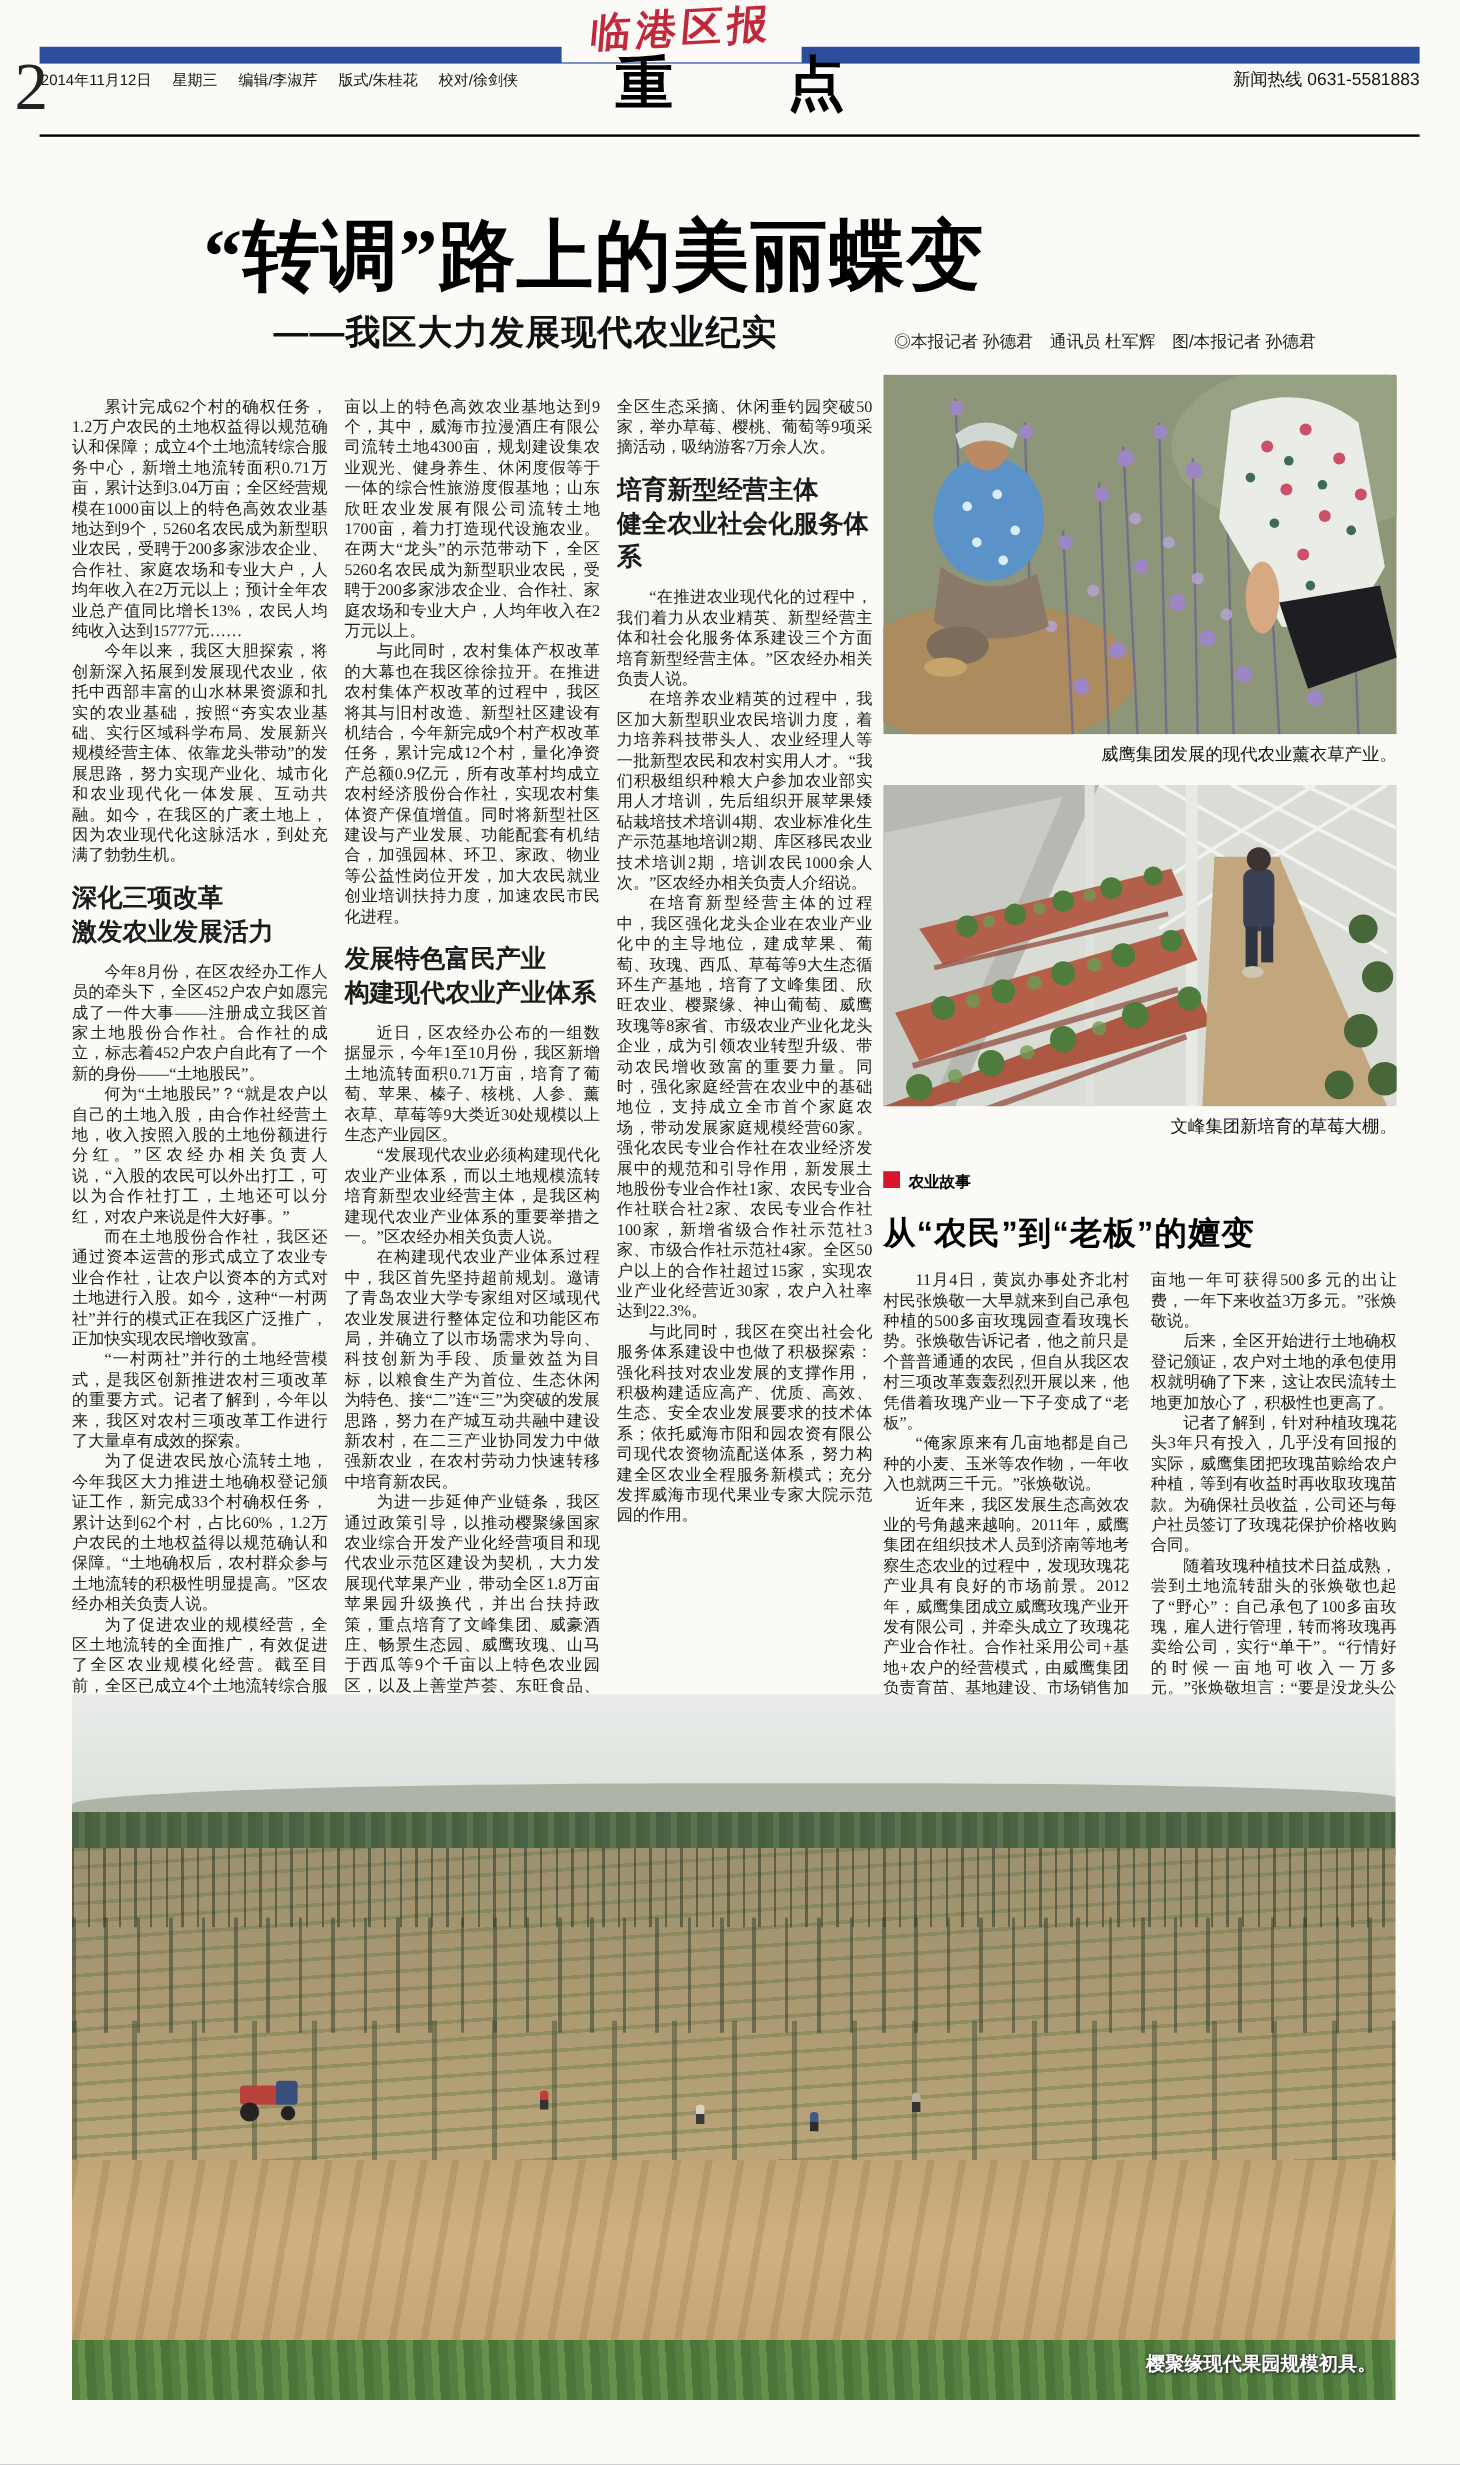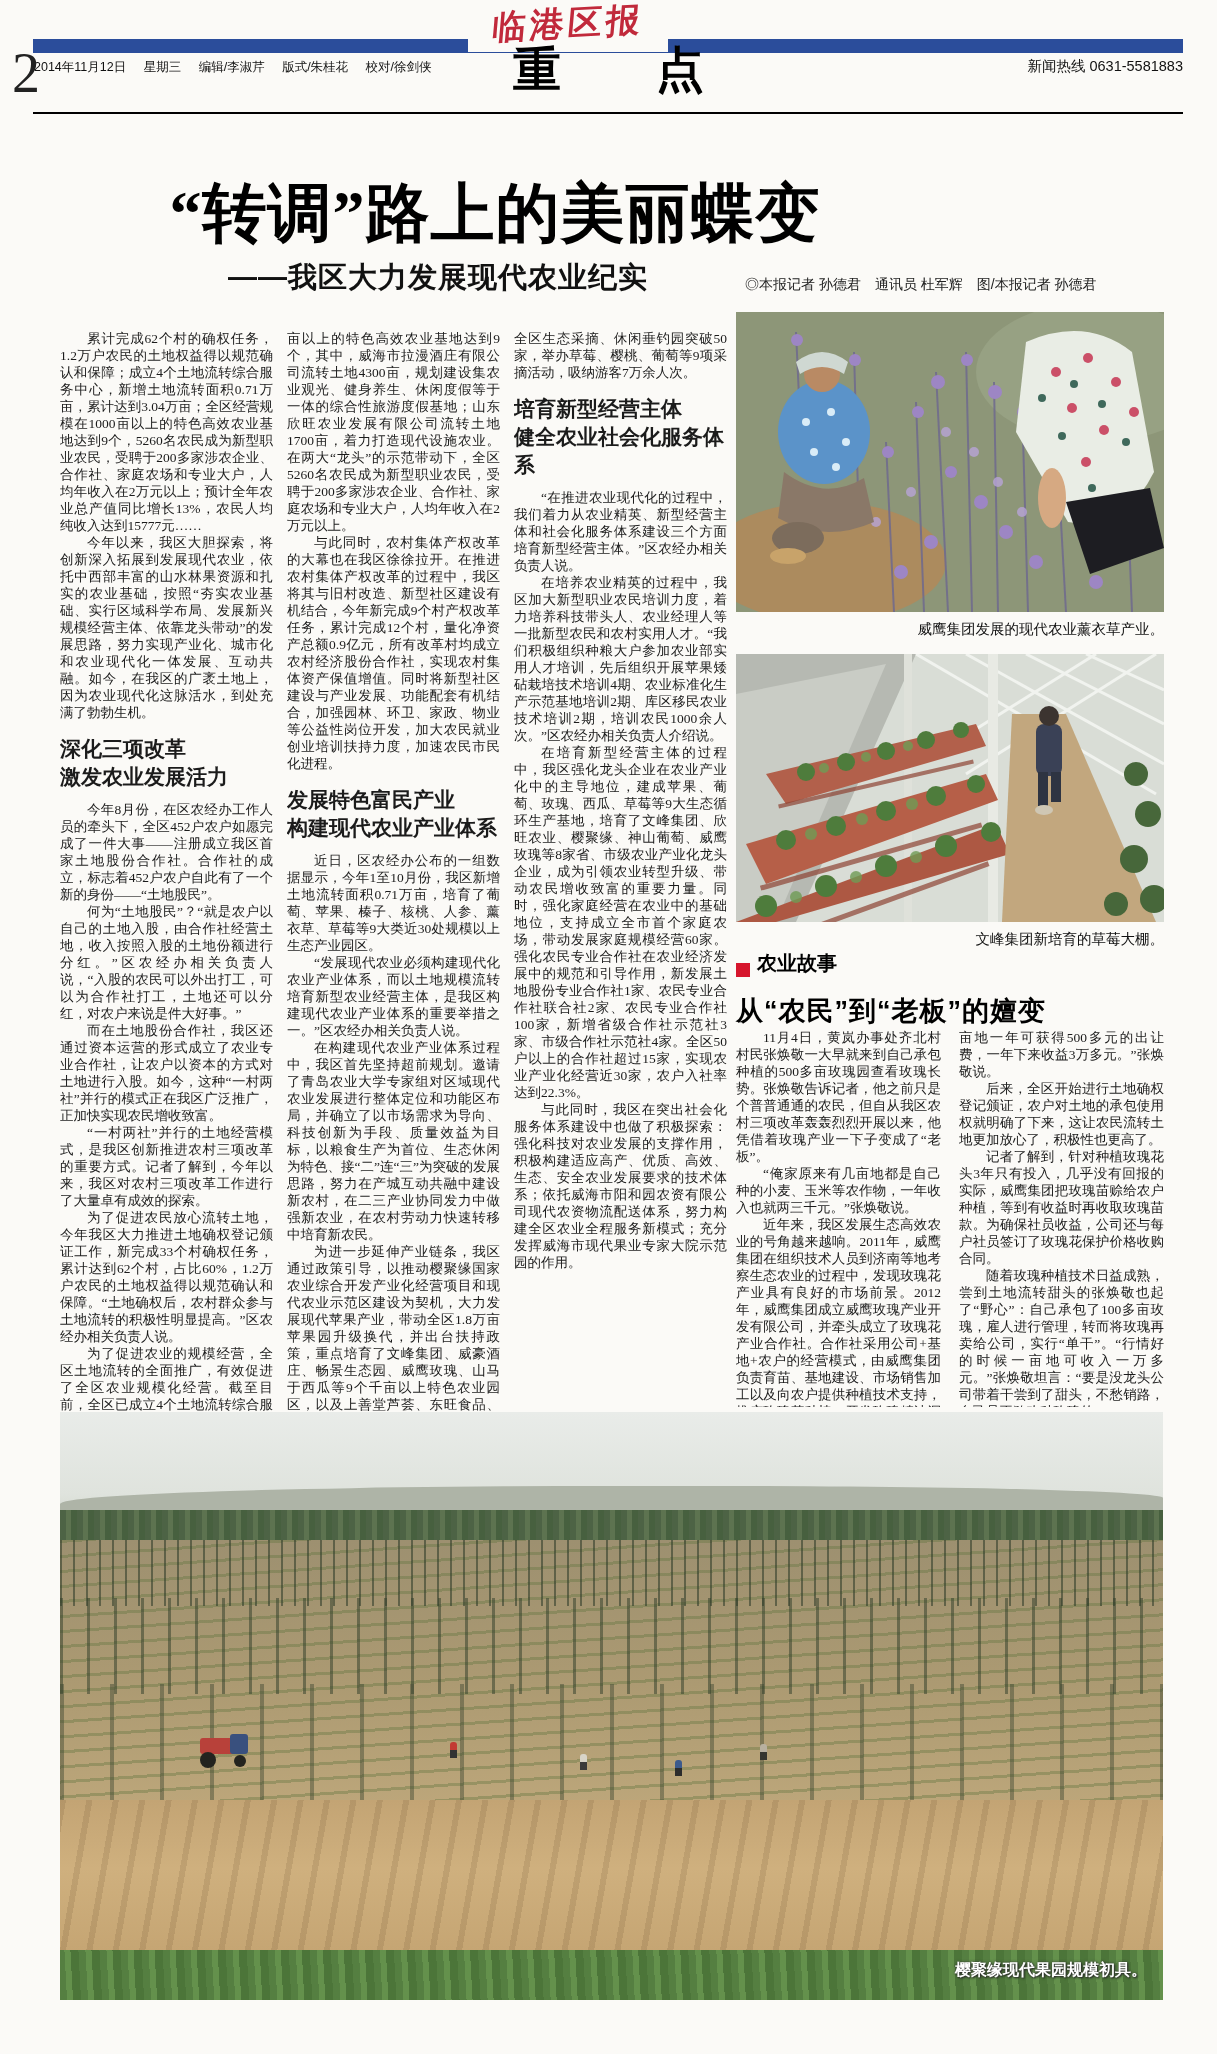--- a/index.html
+++ b/index.html
@@ -68,29 +68,29 @@
   
   .rightblock { position:absolute; left:736px; top:312px; width:428px; }
   .photo { position:relative; overflow:hidden; }
   #photo1 { width:428px; height:300px; }
   #photo2 { width:428px; height:268px; margin-top:14px; }
   .photo-caption {
     width:428px; text-align:right; font-size:14.5px; line-height:22px;
     font-family:"Liberation Serif", serif; color:#111; margin-top:6px;
   }
   .story-label {
-    font-family:"Liberation Sans", sans-serif; font-weight:bold;
-    font-size:20px; color:#000; display:flex; align-items:flex-end;
+    margin-top:26px; font-family:"Liberation Sans", sans-serif; font-weight:bold;
+    font-size:13px; color:#000; display:flex; align-items:flex-start;
   }
   .red-square { width:14px; height:14px; background:#d6152c; display:inline-block; margin-right:7px; }
   .story-headline {
     margin-top:16px; font-family:"Liberation Sans", sans-serif; font-weight:900;
     font-size:27px; letter-spacing:1px; color:#000;
   }
-  .story-cols { display:flex; gap:18px; }
+  .story-cols { margin-top:12px; display:flex; gap:18px; }
   .story-col { width:205px; height:378px; overflow:hidden; text-align:justify;
                font-size:13.5px; line-height:17px; }
 
   
   #bottomphoto { position:absolute; left:60px; top:1412px; width:1103px; height:588px; overflow:hidden;
                  background:linear-gradient(180deg,#e9ece9 0%,#dfe3dd 14%,#d4d9d0 18%); }
   .bp-hills  { position:absolute; left:0; top:74px;  width:1103px; height:40px;
                background:#aeb4a7; border-radius:50% 40% 0 0/18px 12px 0 0; }
   .bp-trees  { position:absolute; left:0; top:98px;  width:1103px; height:36px;
                background:repeating-linear-gradient(90deg,#4d6345 0 6px,#5d7350 6px 11px,#47603f 11px 17px); }

